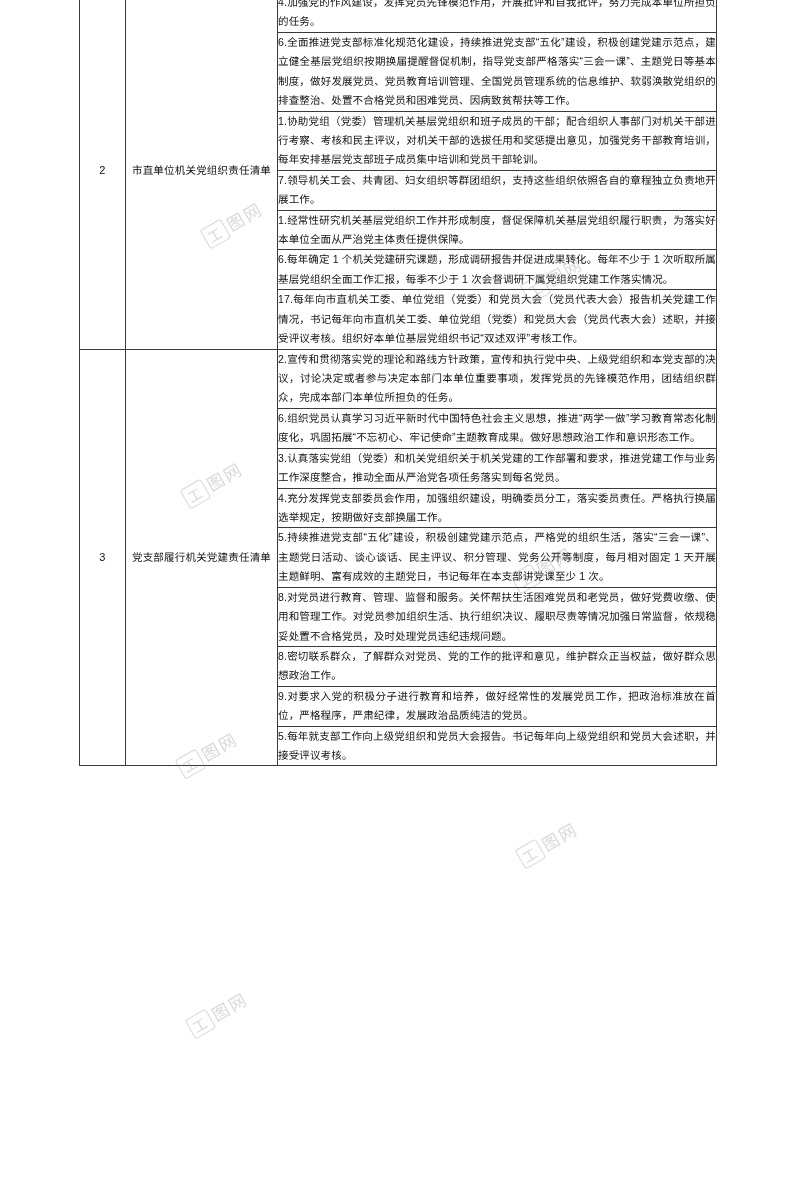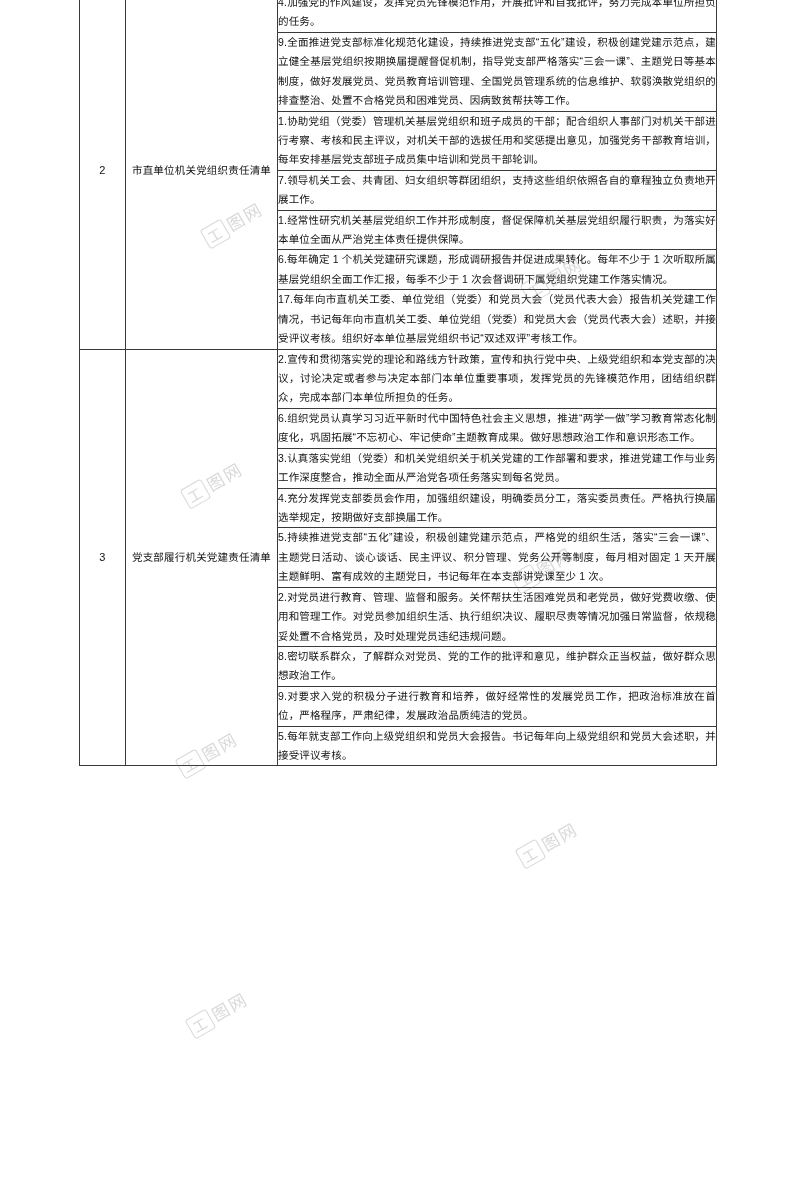--- a/index.html
+++ b/index.html
@@ -117,21 +117,21 @@
       <col class="colbody">
     </colgroup>
     <tbody>
 
       <tr>
         <td class="num-cell" rowspan="7">2</td>
         <td class="name-cell" rowspan="7">市直单位机关党组织责任清单</td>
         <td class="item-cell">4.加强党的作风建设，发挥党员先锋模范作用，开展批评和自我批评，努力完成本单位所担负的任务。</td>
       </tr>
       <tr>
-        <td class="item-cell">9.全面推进党支部标准化规范化建设，持续推进党支部“五化”建设，积极创建党建示范点，建立健全基层党组织按期换届提醒督促机制，指导党支部严格落实“三会一课”、主题党日等基本制度，做好发展党员、党员教育培训管理、全国党员管理系统的信息维护、软弱涣散党组织的排查整治、处置不合格党员和困难党员、因病致贫帮扶等工作。</td>
+        <td class="item-cell">6.全面推进党支部标准化规范化建设，持续推进党支部“五化”建设，积极创建党建示范点，建立健全基层党组织按期换届提醒督促机制，指导党支部严格落实“三会一课”、主题党日等基本制度，做好发展党员、党员教育培训管理、全国党员管理系统的信息维护、软弱涣散党组织的排查整治、处置不合格党员和困难党员、因病致贫帮扶等工作。</td>
       </tr>
       <tr>
         <td class="item-cell">1.协助党组（党委）管理机关基层党组织和班子成员的干部；配合组织人事部门对机关干部进行考察、考核和民主评议，对机关干部的选拔任用和奖惩提出意见，加强党务干部教育培训，每年安排基层党支部班子成员集中培训和党员干部轮训。</td>
       </tr>
       <tr>
         <td class="item-cell">7.领导机关工会、共青团、妇女组织等群团组织，支持这些组织依照各自的章程独立负责地开展工作。</td>
       </tr>
       <tr>
         <td class="item-cell">1.经常性研究机关基层党组织工作并形成制度，督促保障机关基层党组织履行职责，为落实好本单位全面从严治党主体责任提供保障。</td>
       </tr>
@@ -153,21 +153,21 @@
       <tr>
         <td class="item-cell">3.认真落实党组（党委）和机关党组织关于机关党建的工作部署和要求，推进党建工作与业务工作深度整合，推动全面从严治党各项任务落实到每名党员。</td>
       </tr>
       <tr>
         <td class="item-cell">4.充分发挥党支部委员会作用，加强组织建设，明确委员分工，落实委员责任。严格执行换届选举规定，按期做好支部换届工作。</td>
       </tr>
       <tr>
         <td class="item-cell">5.持续推进党支部“五化”建设，积极创建党建示范点，严格党的组织生活，落实“三会一课”、主题党日活动、谈心谈话、民主评议、积分管理、党务公开等制度，每月相对固定 1 天开展主题鲜明、富有成效的主题党日，书记每年在本支部讲党课至少 1 次。</td>
       </tr>
       <tr>
-        <td class="item-cell">2.对党员进行教育、管理、监督和服务。关怀帮扶生活困难党员和老党员，做好党费收缴、使用和管理工作。对党员参加组织生活、执行组织决议、履职尽责等情况加强日常监督，依规稳妥处置不合格党员，及时处理党员违纪违规问题。</td>
+        <td class="item-cell">8.对党员进行教育、管理、监督和服务。关怀帮扶生活困难党员和老党员，做好党费收缴、使用和管理工作。对党员参加组织生活、执行组织决议、履职尽责等情况加强日常监督，依规稳妥处置不合格党员，及时处理党员违纪违规问题。</td>
       </tr>
       <tr>
         <td class="item-cell">8.密切联系群众，了解群众对党员、党的工作的批评和意见，维护群众正当权益，做好群众思想政治工作。</td>
       </tr>
       <tr>
         <td class="item-cell">9.对要求入党的积极分子进行教育和培养，做好经常性的发展党员工作，把政治标准放在首位，严格程序，严肃纪律，发展政治品质纯洁的党员。</td>
       </tr>
       <tr>
         <td class="item-cell">5.每年就支部工作向上级党组织和党员大会报告。书记每年向上级党组织和党员大会述职，并接受评议考核。</td>
       </tr>

